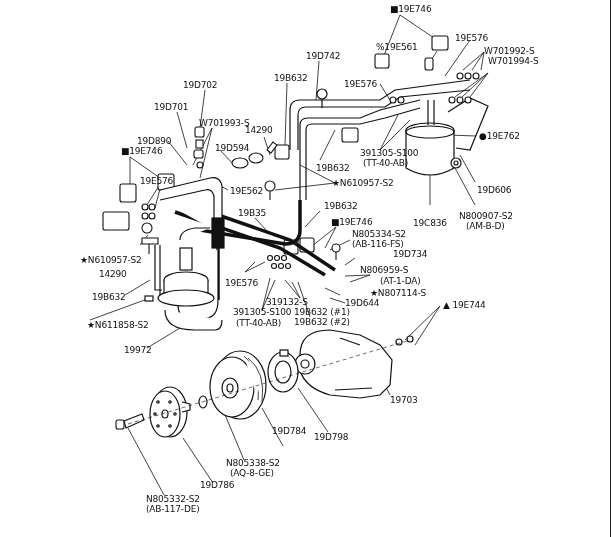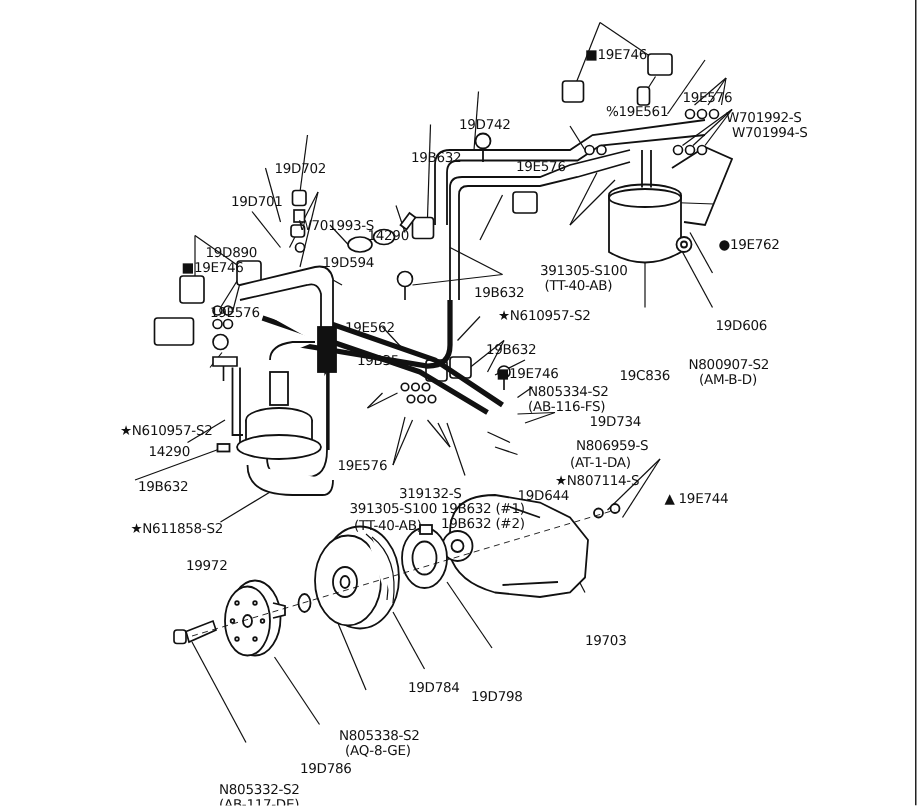--- a/index.html
+++ b/index.html
@@ -1,19 +1,19 @@
 <!DOCTYPE html>
 <html><head>
 <meta charset="utf-8">
 <style>
   html,body{margin:0;padding:0;background:#fff;}
   body{width:613px;height:537px;position:relative;overflow:hidden;font-family:"DejaVu Sans","Liberation Sans",sans-serif;}
   #stage{position:absolute;left:0;top:0;width:613px;height:537px;}
   svg{position:absolute;left:0;top:0;}
-  .lbl{position:absolute;font-size:9px;line-height:10px;color:#111;white-space:nowrap;letter-spacing:-0.2px;margin-top:28px;}
+  .lbl{position:absolute;font-size:9px;line-height:10px;color:#111;white-space:nowrap;letter-spacing:-0.2px;}
   .frame{position:absolute;right:2px;top:0;width:1px;height:537px;background:#222;}
 </style>
 </head>
 <body>
 
 <div id="stage">
   <div class="frame"></div>
 
   <svg width="613" height="537" viewBox="0 0 613 537" stroke="#111" fill="none" stroke-width="1">
 
@@ -224,21 +224,21 @@
     <g stroke-width="1.1" fill="#fff">
       <rect x="116" y="420" width="8" height="9" rx="2"></rect>
       <path d="M124 421 L142 414 L144 420 L126 428 Z"></path>
     </g>
 
     <line x1="128" y1="424" x2="410" y2="340" stroke-dasharray="4 3" stroke-width="0.6"></line>
   </svg>
 
   <div class="lbl" style="left:390px;top:4px">■19E746</div>
   <div class="lbl" style="left:455px;top:33px">19E576</div>
-  <div class="lbl" style="left:404px;top:42px">%19E561</div>
+  <div class="lbl" style="left:376px;top:42px">%19E561</div>
   <div class="lbl" style="left:484px;top:46px">W701992-S</div>
   <div class="lbl" style="left:488px;top:56px">W701994-S</div>
   <div class="lbl" style="left:306px;top:51px">19D742</div>
   <div class="lbl" style="left:344px;top:79px">19E576</div>
   <div class="lbl" style="left:183px;top:80px">19D702</div>
   <div class="lbl" style="left:274px;top:73px">19B632</div>
   <div class="lbl" style="left:154px;top:102px">19D701</div>
   <div class="lbl" style="left:199px;top:118px">W701993-S</div>
   <div class="lbl" style="left:245px;top:125px">14290</div>
   <div class="lbl" style="left:137px;top:136px">19D890</div>
@@ -256,21 +256,21 @@
   <div class="lbl" style="left:324px;top:201px">19B632</div>
   <div class="lbl" style="left:413px;top:218px">19C836</div>
   <div class="lbl" style="left:459px;top:211px">N800907-S2</div>
   <div class="lbl" style="left:466px;top:221px">(AM-B-D)</div>
   <div class="lbl" style="left:331px;top:217px">■19E746</div>
   <div class="lbl" style="left:352px;top:229px">N805334-S2</div>
   <div class="lbl" style="left:352px;top:239px">(AB-116-FS)</div>
   <div class="lbl" style="left:80px;top:255px">★N610957-S2</div>
   <div class="lbl" style="left:393px;top:249px">19D734</div>
   <div class="lbl" style="left:99px;top:269px">14290</div>
-  <div class="lbl" style="left:384px;top:265px">N806959-S</div>
+  <div class="lbl" style="left:360px;top:265px">N806959-S</div>
   <div class="lbl" style="left:380px;top:276px">(AT-1-DA)</div>
   <div class="lbl" style="left:225px;top:278px">19E576</div>
   <div class="lbl" style="left:370px;top:288px">★N807114-S</div>
   <div class="lbl" style="left:92px;top:292px">19B632</div>
   <div class="lbl" style="left:266px;top:297px">319132-S</div>
   <div class="lbl" style="left:345px;top:298px">19D644</div>
   <div class="lbl" style="left:233px;top:307px">391305-S100</div>
   <div class="lbl" style="left:236px;top:318px">(TT-40-AB)</div>
   <div class="lbl" style="left:294px;top:307px">19B632  (#1)</div>
   <div class="lbl" style="left:294px;top:317px">19B632  (#2)</div>

